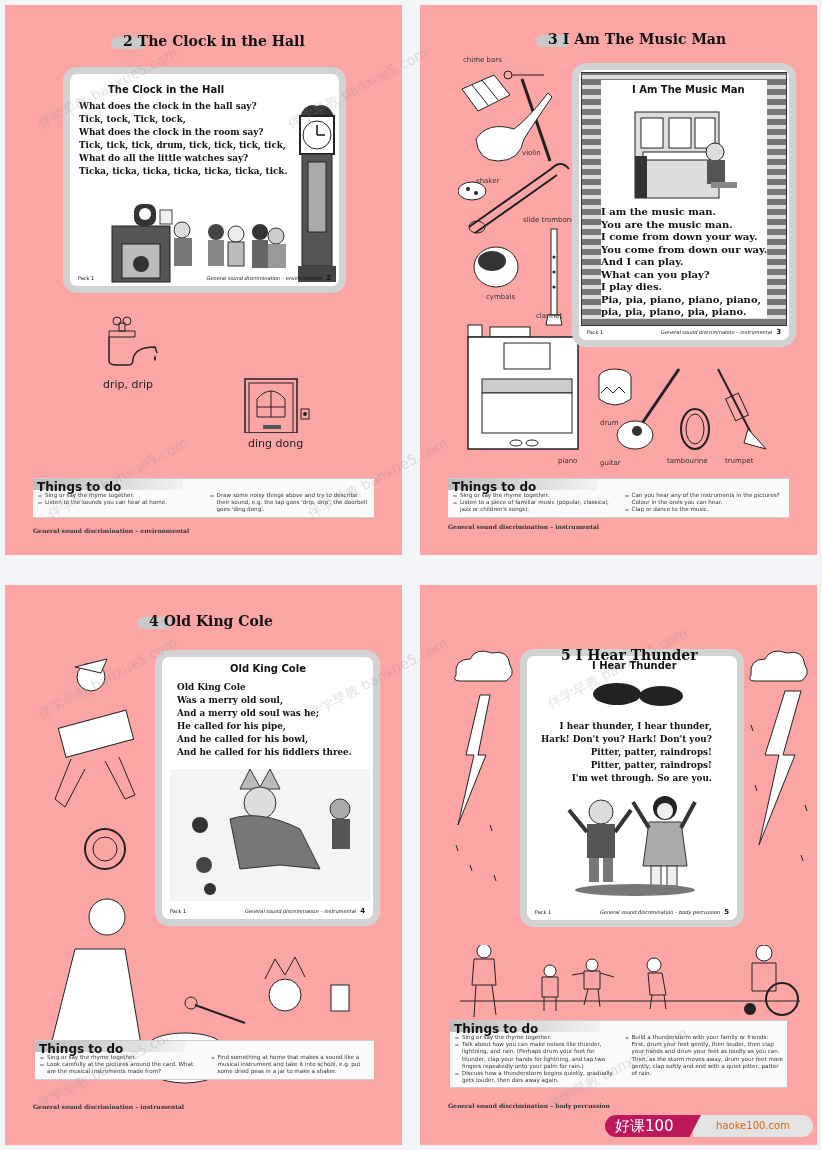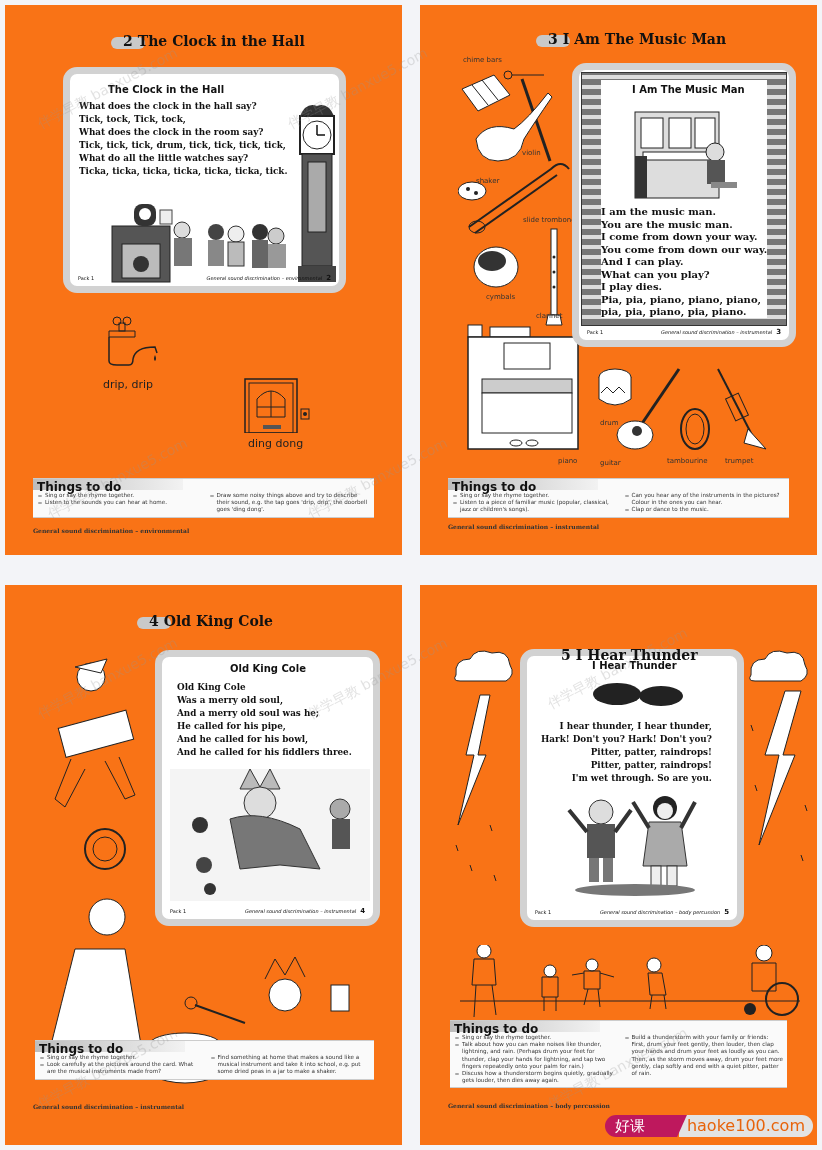--- a/index.html
+++ b/index.html
@@ -1,19 +1,19 @@
 <!DOCTYPE html>
 <html><head>
 <meta charset="utf-8">
 <style>
   * { box-sizing: border-box; margin: 0; padding: 0; }
   html, body { width: 822px; height: 1150px; background: #f3f4f8; overflow: hidden; }
   body { position: relative; font-family: "DejaVu Serif", serif; color: #111; }
 
-  .page { position: absolute; background: #f97316; overflow: hidden; }
+  .page { position: absolute; background: #fca5a5; overflow: hidden; }
   .p1 { left: 5px; top: 5px; width: 397px; height: 550px; }
   .p2 { left: 420px; top: 5px; width: 397px; height: 550px; }
   .p3 { left: 5px; top: 585px; width: 397px; height: 560px; }
   .p4 { left: 420px; top: 585px; width: 397px; height: 560px; }
 
   .title { position: absolute; font-family: "DejaVu Serif", serif; font-weight: bold; font-size: 14px; white-space: nowrap; }
   .title .pill { display: inline-block; width: 34px; height: 12px; border-radius: 7px; background: #c9c9c9; position: absolute; left: -12px; top: 4px; z-index: 0; }
   .title .num, .title .txt { position: relative; z-index: 1; }
   .title .num { margin-right: 5px; }
 
@@ -33,21 +33,21 @@
   .things-cols { display: flex; padding: 2px 4px 3px 4px; gap: 10px; }
   .things-col { flex: 1; }
   .things-col li { list-style: none; font-family: "DejaVu Sans", sans-serif; font-size: 5.6px; line-height: 7.2px; color: #333; padding-left: 8px; position: relative; }
   .things-col li::before { content: ""; position: absolute; left: 1px; top: 2.5px; width: 4px; height: 2px; border-radius: 1px; background: #aaa; }
   .page-foot { position: absolute; left: 28px; font-family: "DejaVu Serif", serif; font-size: 6px; font-weight: bold; color: #333; }
 
   .watermark { position: absolute; font-family: "DejaVu Sans", sans-serif; font-size: 14px; color: rgba(150,150,150,0.28); transform: rotate(-28deg); white-space: nowrap; pointer-events: none; }
 
   .brand { position: absolute; left: 605px; top: 1115px; height: 22px; width: 208px; display: flex; }
   .brand-left { background: #be185d; color: #fff; font-family: "DejaVu Sans", sans-serif; font-size: 15px; line-height: 22px; padding: 0 14px 0 10px; border-radius: 11px 0 0 11px; clip-path: polygon(0 0, 100% 0, 88% 100%, 0 100%); width: 96px; }
-  .brand-right { background: #e3e3e3; color: #e8630a; font-family: "DejaVu Sans", sans-serif; font-size: 16px; line-height: 22px; padding: 0 8px 0 8px; border-radius: 0 11px 11px 0; margin-left: -8px; flex: 1; text-align: center; }
+  .brand-right { background: #e3e3e3; color: #e8630a; font-family: "DejaVu Sans", sans-serif; font-size: 10px; line-height: 22px; padding: 0 8px 0 8px; border-radius: 0 11px 11px 0; margin-left: -8px; flex: 1; text-align: center; }
 </style>
 </head>
 <body>
 
 <div class="page p1">
   <div class="title" style="left:118px;top:28px;">
     <span class="pill"></span>
     <span class="num">2</span><span class="txt">The Clock in the Hall</span>
   </div>
 

